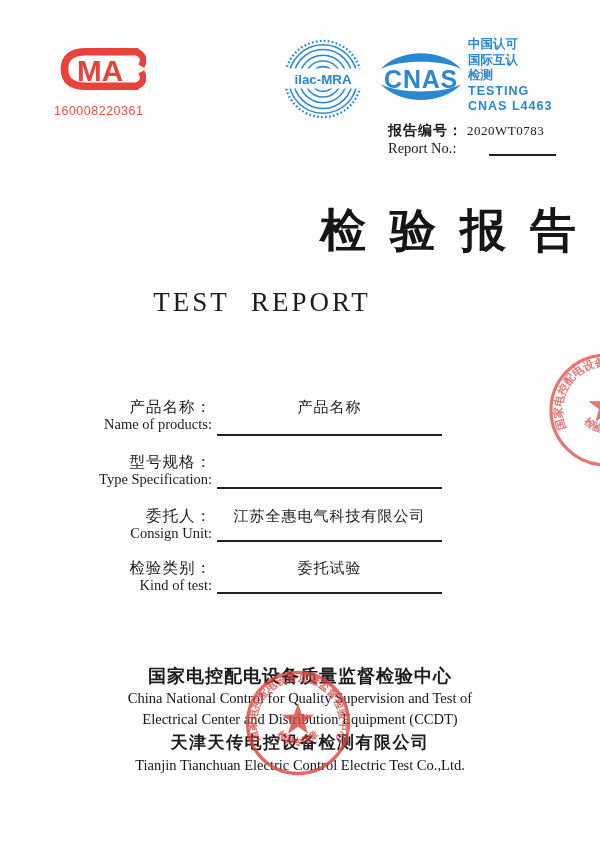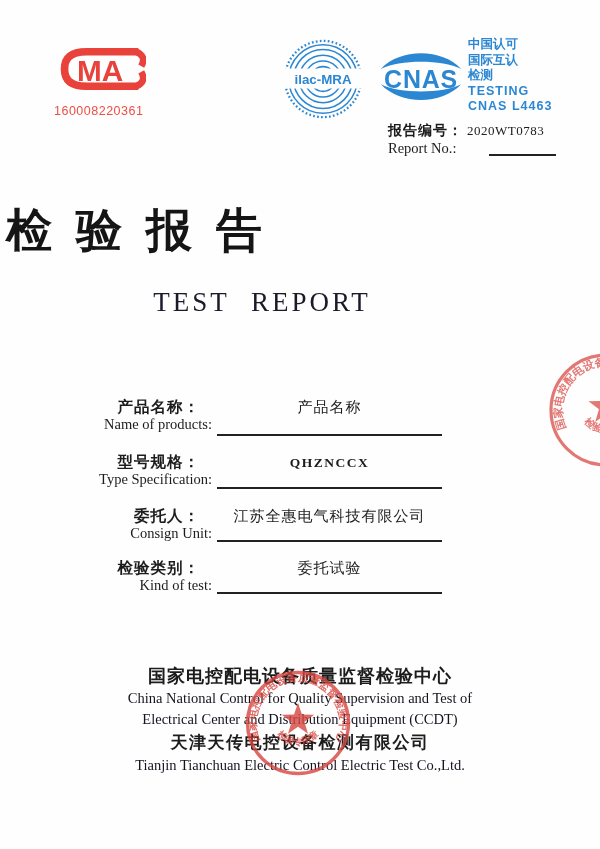--- a/index.html
+++ b/index.html
@@ -17,27 +17,27 @@
   .cnas-wrap{left:376px;top:47px;}
   .cnas-text{left:468px;top:37px;width:130px;font-weight:bold;color:#2c87d2;font-size:12.5px;line-height:15.5px;}
   .cnas-text .en{letter-spacing:1px;}
   
   .repno-zh{left:388px;top:122px;font-size:14px;}
   .repno-zh b{font-weight:bold;letter-spacing:1px;}
   .repno-zh .val{font-family:"Liberation Serif",serif;font-size:13px;letter-spacing:.5px;margin-left:4px;}
   .repno-en{left:388px;top:140px;font-family:"Liberation Serif",serif;font-size:14.5px;}
   .repno-line{left:489px;top:154px;width:67px;border-bottom:2px solid #222;height:0;}
   
-  .title-zh{left:0;top:200px;width:600px;text-align:left;font-size:46px;font-weight:bold;
+  .title-zh{left:0;top:200px;width:600px;text-align:right;font-size:46px;font-weight:bold;
             letter-spacing:24px;padding-left:6px;box-sizing:border-box;color:#151515;}
   .title-en{left:0;top:287px;width:524px;text-align:center;font-family:"Liberation Serif",serif;
             font-size:27px;letter-spacing:3px;word-spacing:12px;color:#1a1a28;}
   
   .frow{left:0;width:600px;}
-  .frow .lblzh{position:absolute;right:400px;top:0;white-space:nowrap;font-size:15.5px;font-weight:bold;letter-spacing:1px;}
+  .frow .lblzh{position:absolute;right:388px;top:0;white-space:nowrap;font-size:15.5px;font-weight:normal;letter-spacing:1px;}
   .frow .lblen{position:absolute;right:388px;top:19px;white-space:nowrap;font-family:"Liberation Serif",serif;font-size:14.5px;margin-left:17px;}
   .frow .val{position:absolute;left:217px;width:225px;top:1px;text-align:center;font-size:15px;letter-spacing:1px;}
   .frow .val.mono{font-family:"Liberation Serif",serif;font-size:13.5px;font-weight:bold;letter-spacing:1.5px;}
   .frow .uline{position:absolute;left:217px;width:225px;top:0;border-bottom:2px solid #222;}
   
   .footer{left:0;top:664px;width:600px;text-align:center;}
   .footer .zh1{font-size:18px;font-weight:bold;letter-spacing:1px;line-height:24px;}
   .footer .en{font-family:"Liberation Serif",serif;font-size:14.5px;line-height:21px;color:#14141f;}
   .footer .zh2{font-size:17px;font-weight:bold;letter-spacing:1.5px;line-height:24px;margin-top:1px;}
   
@@ -104,21 +104,20 @@
 
   <div class="abs frow" style="top:397px;height:40px;">
     <span class="lblzh">产品名称：</span>
     <span class="lblen">Name of products:</span>
     <span class="val">产品名称</span>
     <span class="uline" style="top:37px;"></span>
   </div>
   <div class="abs frow" style="top:452px;height:38px;">
     <span class="lblzh">型号规格：</span>
     <span class="lblen">Type Specification:</span>
-    <span class="val mono" style="top:3px;">QHZNCCX</span>
     <span class="uline" style="top:35px;"></span>
   </div>
   <div class="abs frow" style="top:506px;height:37px;">
     <span class="lblzh">委托人：</span>
     <span class="lblen">Consign Unit:</span>
     <span class="val">江苏全惠电气科技有限公司</span>
     <span class="uline" style="top:34px;"></span>
   </div>
   <div class="abs frow" style="top:558px;height:37px;">
     <span class="lblzh">检验类别：</span>

